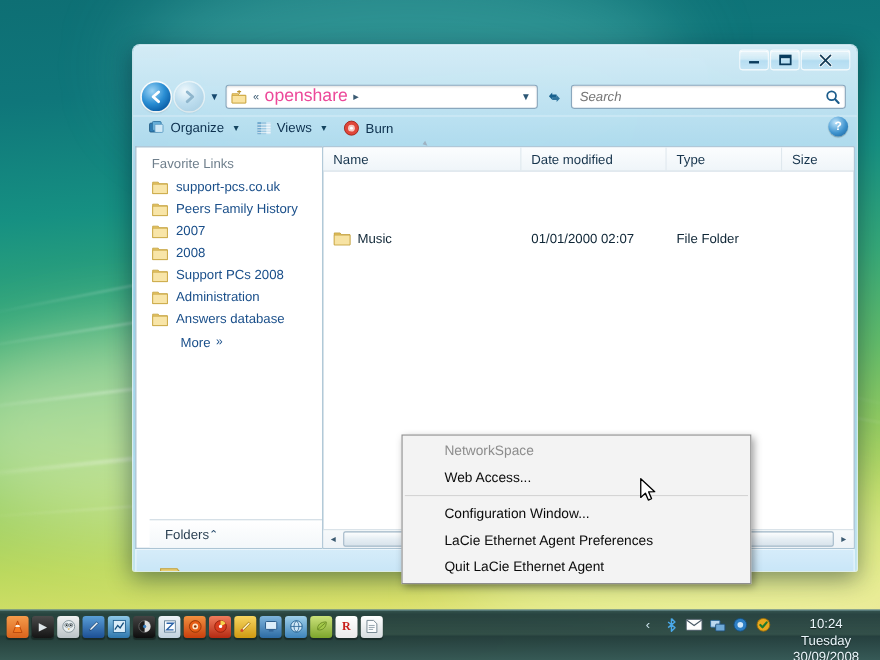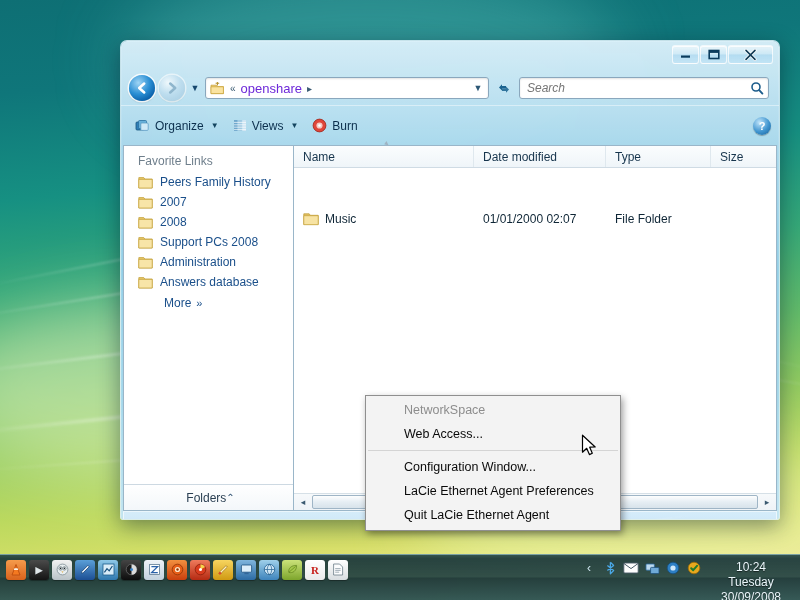--- a/index.html
+++ b/index.html
@@ -118,21 +118,21 @@
     height: 22px;
     background: #fff;
     border: 1px solid #8aa7bd;
     border-radius: 3px;
     display: flex; align-items: center;
     padding: 0 2px 0 4px;
     box-shadow: inset 0 1px 2px rgba(0,0,0,.12);
   }
   #addr-crumbs { flex: 1; display: flex; align-items: center; gap: 5px; color: #123; }
   .crumb-sep { color: #3a5a72; font-size: 10px; }
-  #addr-text { font-size: 13px; color: #6d28d9; }
+  #addr-text { font-size: 16px; color: #ec4899; }
   #addr-dd {
     width: 16px; text-align: center; color: #2c5775; font-size: 9px;
     cursor: default;
   }
   #refresh-btn {
     width: 22px; height: 22px;
     display: flex; align-items: center; justify-content: center;
     color: #17537e; font-size: 13px;
     cursor: default;
   }
@@ -148,22 +148,22 @@
   #search-input {
     flex: 1; border: 0; outline: 0;
     font-family: "Liberation Sans", sans-serif;
     font-size: 12px; font-style: italic; color: #7b8a96;
     background: transparent;
   }
 
   
   #toolbar {
     position: relative;
-    height: 40px;
-    display: flex; align-items: center;
+    height: 28px;
+    display: flex; align-items: flex-start;
     padding: 0 8px 0 8px;
     gap: 2px;
     border-top: 1px solid rgba(255,255,255,.45);
   }
   .tbitem {
     display: flex; align-items: center; gap: 5px;
     padding: 3px 6px; border-radius: 3px;
     color: #0c2f4d; font-size: 12px;
     cursor: default;
   }
@@ -203,24 +203,25 @@
     display: flex; align-items: center; gap: 7px;
     padding: 3px 0 3px 8px;
     cursor: default;
   }
   .fav-label { color: #1a4f8a; font-size: 12px; white-space: nowrap; }
   .fav-more { padding: 4px 0 0 34px; display: flex; align-items: center; gap: 5px; cursor: default; }
   .fav-more span { color: #1a4f8a; }
   #folders-bar {
     height: 26px;
     border-top: 1px solid #cdd9e2;
-    display: flex; align-items: center; justify-content: center;
+    display: flex; align-items: center; justify-content: flex-start;
     padding: 0 10px 0 14px;
     background: linear-gradient(180deg,#ffffff 0%, #f3f7fa 100%);
     cursor: default;
+    margin-left: 12px;
   }
   #folders-label { color: #2a3f52; font-size: 12px; }
   #folders-caret { color: #24486a; font-size: 10px; }
 
   
   #content {
     flex: 1;
     background: #fff;
     border: 1px solid #9ab6c9;
     display: flex; flex-direction: column;
@@ -244,21 +245,21 @@
   .col.c-name { width: 180px; }
   .col.c-date { width: 132px; }
   .col.c-type { width: 105px; }
   .col.c-size { flex: 1; border-right: 0; }
   #sortmark {
     position: absolute; left: 86px; top: -7px;
     width: 10px; height: 8px;
     color: #8fa6b6; font-size: 10px;
   }
   #filelist { flex: 1; }
-  .frow { display: flex; align-items: flex-start; height: 24px; cursor: default; }
+  .frow { display: flex; align-items: flex-end; height: 24px; cursor: default; }
   .fcell { font-size: 12px; color: #0f2636; padding-left: 9px; display: flex; align-items: center; gap: 6px; }
   .fcell.c-name { width: 180px; }
   .fcell.c-date { width: 132px; }
   .fcell.c-type { width: 105px; }
   .fcell.c-size { flex: 1; }
   #hscroll {
     height: 17px;
     border-top: 1px solid #d6e0e7;
     background: linear-gradient(180deg,#f6f9fb 0%, #eef3f7 100%);
     display: flex; align-items: center;
@@ -298,21 +299,21 @@
   #dp-info { margin-left: 10px; display: flex; flex: 1; gap: 22px; }
   #dp-left { min-width: 104px; text-align: right; padding-top: 4px; }
   #dp-itemcount { color: #18334a; font-size: 12px; }
   #dp-right { padding-top: 4px; }
   .dp-line { color: #4e6679; font-size: 12px; line-height: 17px; }
 
   
   #ctxmenu {
     position: absolute;
     left: 365px; top: 395px;
-    width: 256px;
+    width: 318px;
     background: #f3f3f3;
     border: 1px solid #8f8f8f;
     box-shadow: 2px 3px 7px rgba(0,0,0,.38);
     padding: 2px 0 3px 0;
     z-index: 50;
     text-align: right;
   }
   .mi {
     height: 24px;
     display: flex; align-items: center;
@@ -502,20 +503,27 @@
     <div id="help-btn">?</div>
   </div>
 
   <div id="wbody">
 
     <div id="sidebar">
       <div id="favlinks-title">Favorite Links</div>
       <div id="favlinks">
 
 
+        <div class="fav-item">
+          <svg width="15" height="13" viewBox="0 0 15 13">
+            <path d="M.8 1.6 h5 l1.1 1.4 h7.3 v9 h-13.4 z" fill="#e8c86a" stroke="#bf9c33" stroke-width=".7"></path>
+            <path d="M.8 3.4 h13.4 v8.6 h-13.4 z" fill="#f8e5a8" stroke="#c6a33c" stroke-width=".7"></path>
+          </svg>
+          <span class="fav-label">support-pcs.co.uk</span>
+        </div>
 
         <div class="fav-item">
           <svg width="15" height="13" viewBox="0 0 15 13">
             <path d="M.8 1.6 h5 l1.1 1.4 h7.3 v9 h-13.4 z" fill="#e8c86a" stroke="#bf9c33" stroke-width=".7"></path>
             <path d="M.8 3.4 h13.4 v8.6 h-13.4 z" fill="#f8e5a8" stroke="#c6a33c" stroke-width=".7"></path>
           </svg>
           <span class="fav-label">Peers Family History</span>
         </div>
 
         <div class="fav-item">

